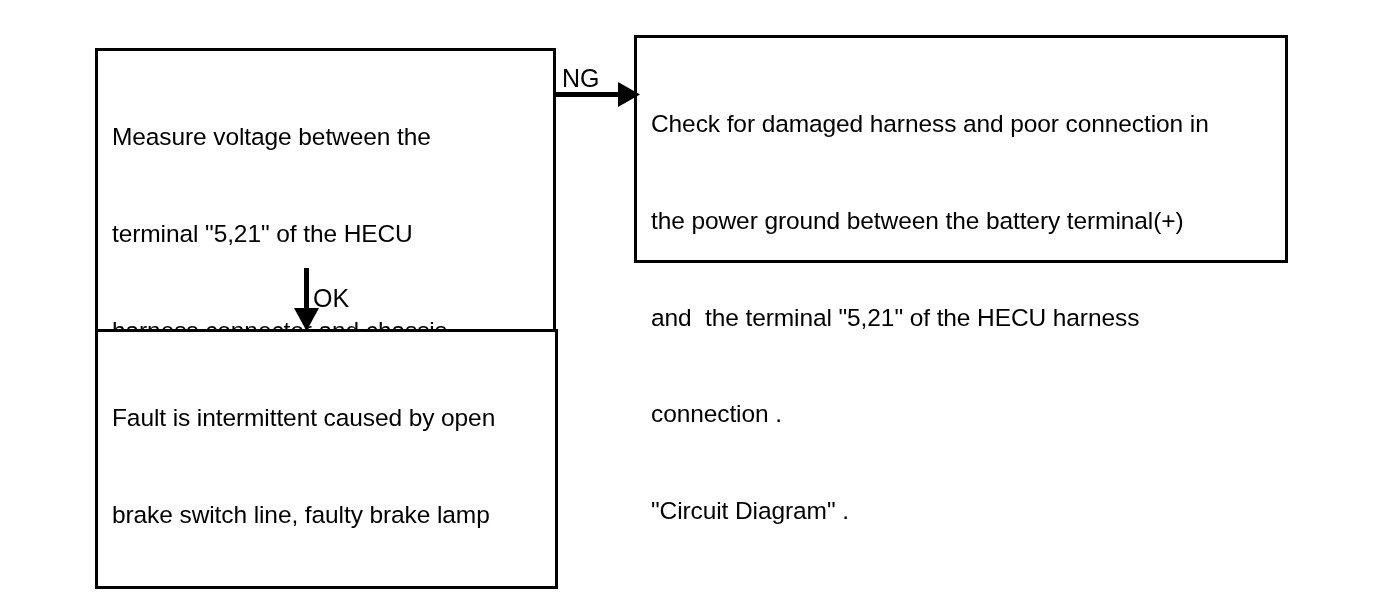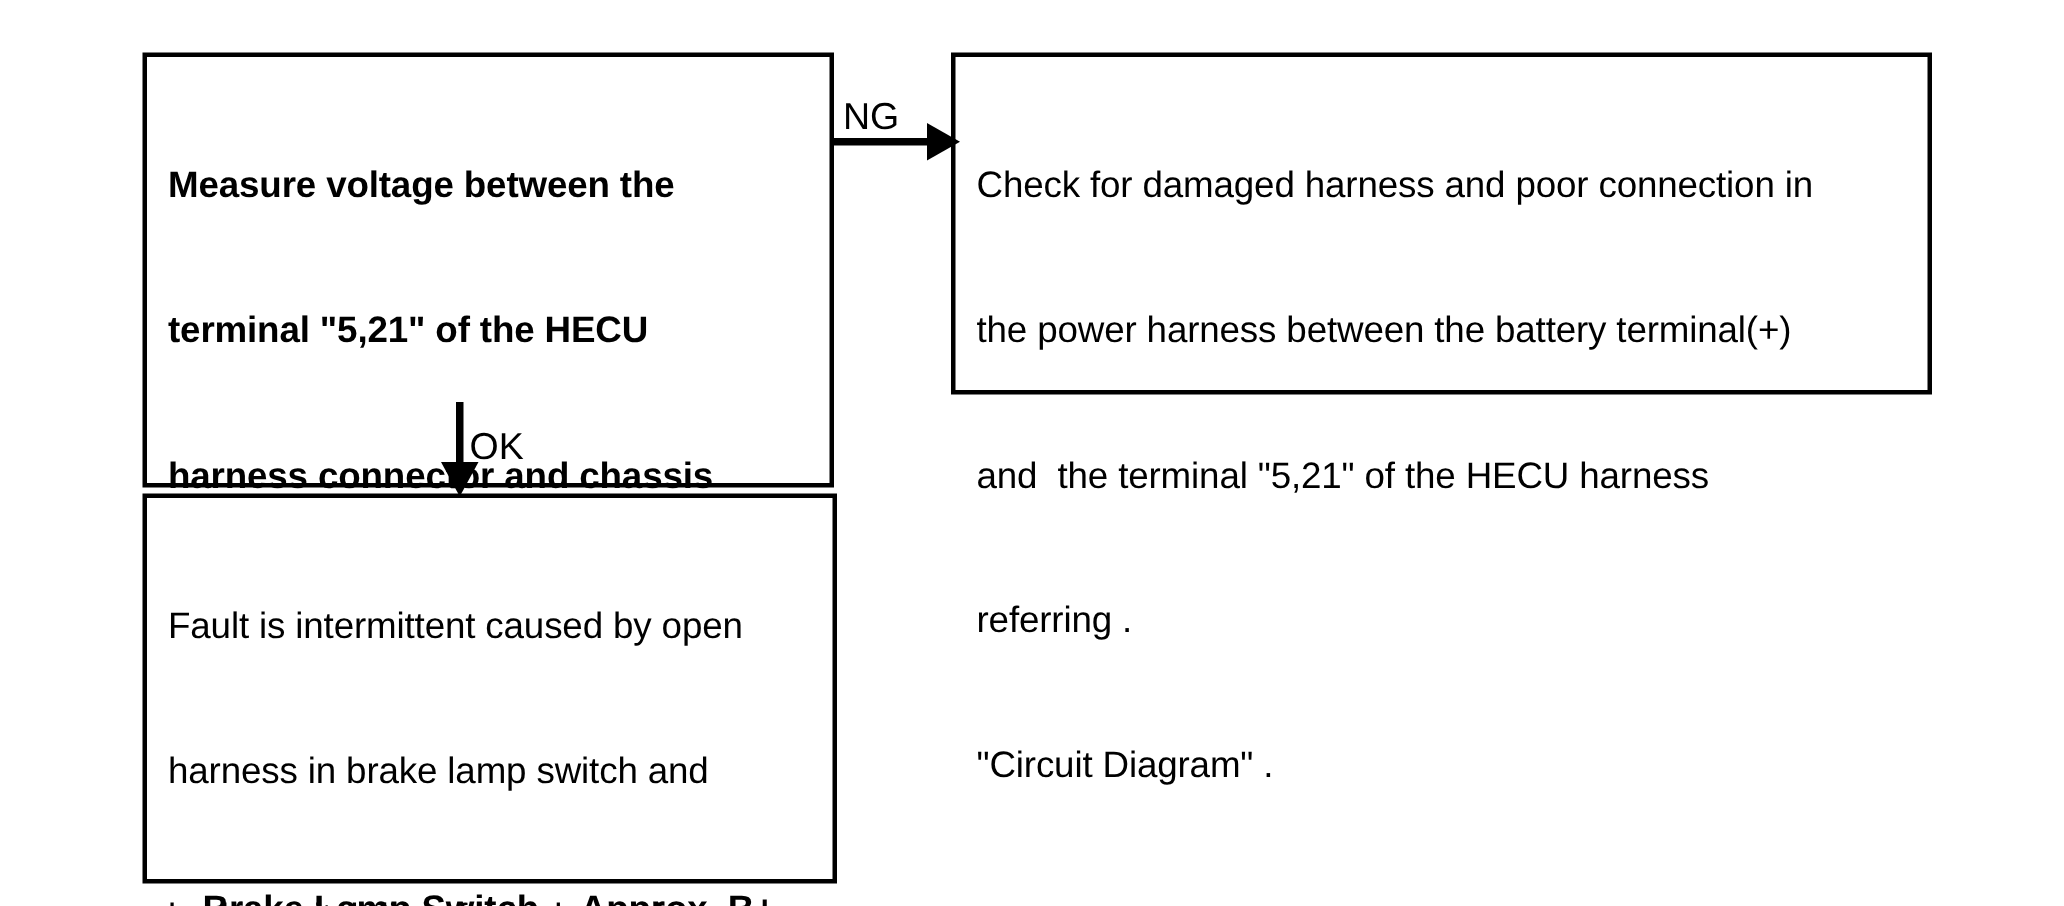--- a/index.html
+++ b/index.html
@@ -38,24 +38,23 @@
     line-height: 32.2px;
     letter-spacing: -0.1px;
     white-space: pre;
   }
   .node-text .ln { display: block; }
   .node-text .ln.indent { padding-left: 23px; }
 
   
   #node-measure {
     left: 95px;
-    top: 35px;
+    top: 48px;
     width: 461px;
     height: 290px;
-    font-weight: bold;
   }
   
   #node-check-harness {
     left: 634px;
     top: 35px;
     width: 654px;
     height: 228px;
   }
   
   #node-fault {
@@ -104,31 +103,30 @@
       <span class="ln">ground.</span>
       <span class="ln">Specification :</span>
       <span class="ln indent">Brake Lamp Switch -  Approx. B+</span>
       
     </div>
   </div>
 
   <div class="node" id="node-check-harness">
     <div class="node-text">
       <span class="ln">Check for damaged harness and poor connection in</span>
-      <span class="ln">the power harness between the battery terminal(+)</span>
+      <span class="ln">the power ground between the battery terminal(+)</span>
       <span class="ln">and  the terminal "5,21" of the HECU harness</span>
-      <span class="ln">referring .</span>
+      <span class="ln">connection .</span>
       <span class="ln">"Circuit Diagram" .</span>
     </div>
   </div>
 
   <div class="node" id="node-fault">
     <div class="node-text">
       <span class="ln">Fault is intermittent caused by open</span>
-      <span class="ln">harness in brake lamp switch and</span>
       <span class="ln">brake switch line, faulty brake lamp</span>
       
       
       
       
     </div>
   </div>
 
   <svg class="edge-svg" viewBox="0 0 1376 604">
 

